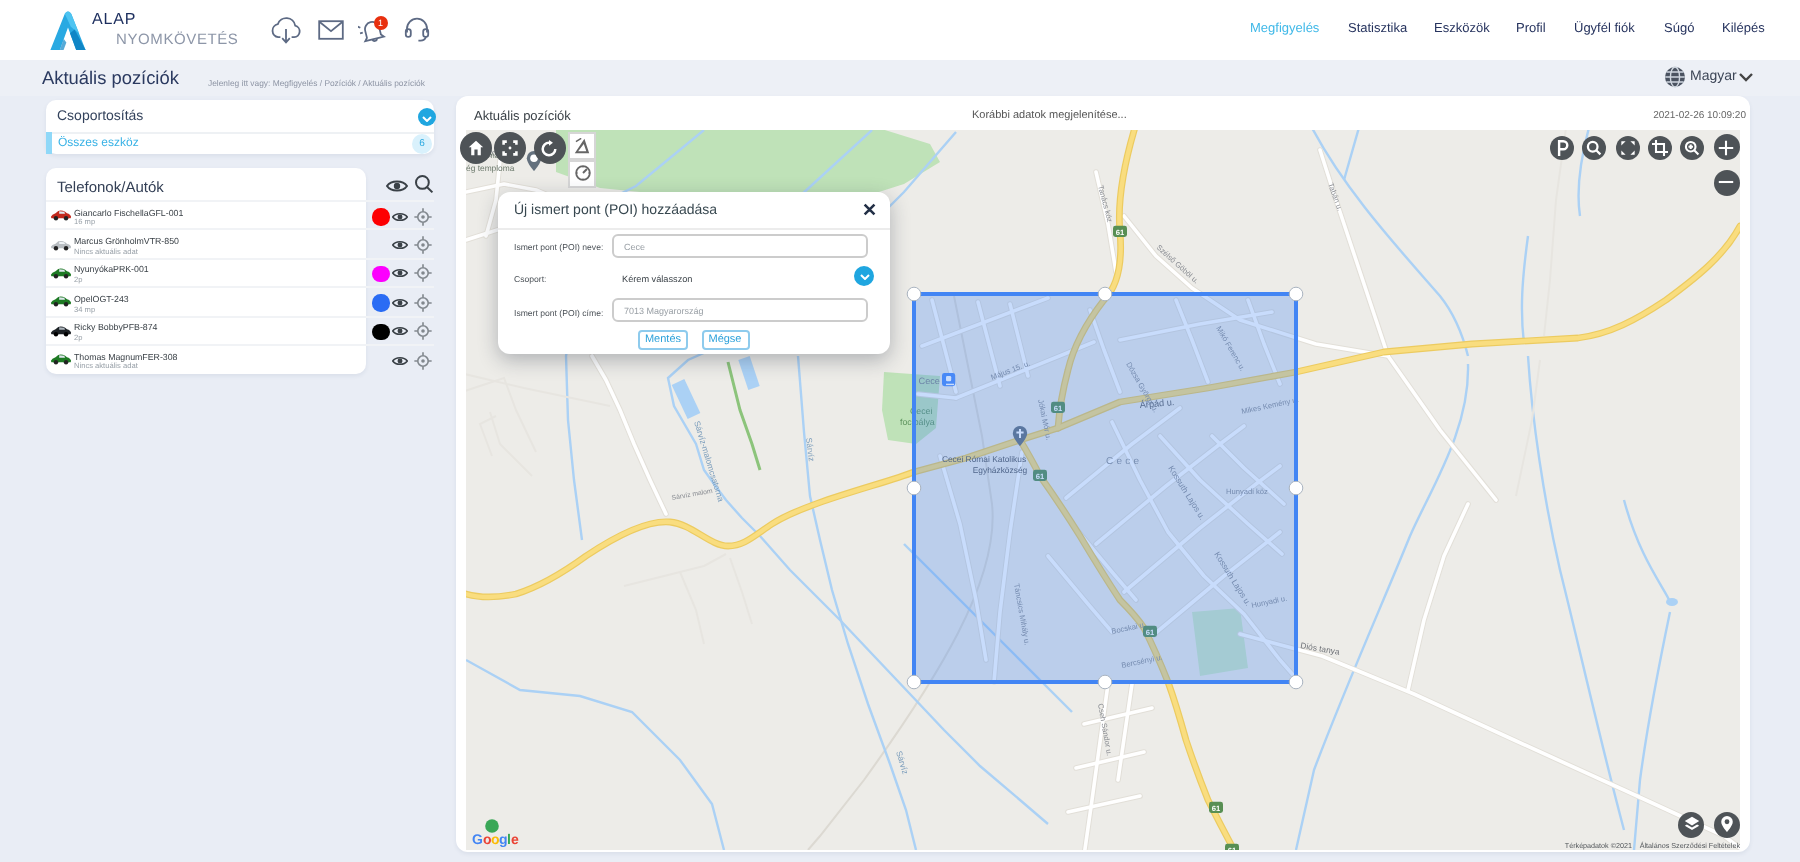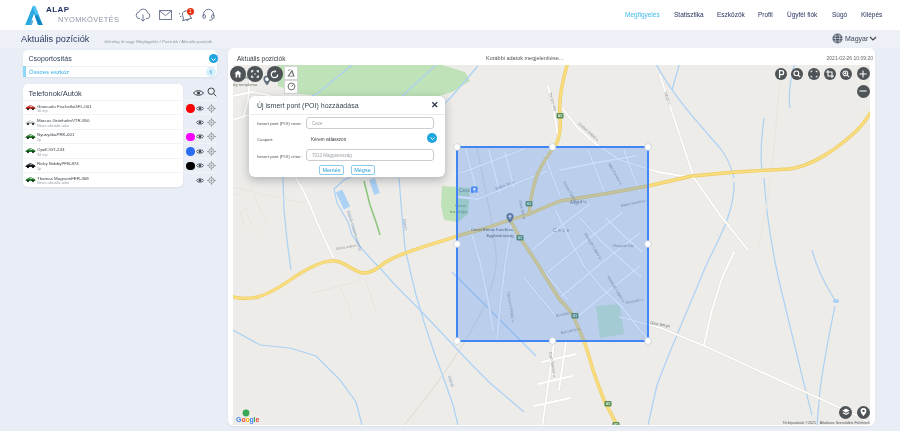--- a/index.html
+++ b/index.html
@@ -1,21 +1,21 @@
 <!DOCTYPE html>
 <html><head>
 <meta charset="utf-8">
 <style>
 *{box-sizing:border-box;margin:0;padding:0}
 html,body{width:900px;height:431px}
 body{font-family:"Liberation Sans",sans-serif;-webkit-font-smoothing:antialiased;transform:translateZ(0);background:#e9edf5;position:relative;overflow:hidden}
 .abs{position:absolute}
 
 #hdr{position:absolute;left:0;top:0;width:900px;height:30px;background:#fff}
-#brand1{position:absolute;left:46px;top:5px;font-size:8px;font-weight:bold;color:#1c2e5e;letter-spacing:.4px}
+#brand1{position:absolute;left:46px;top:5px;font-size:8px;font-weight:normal;color:#1c2e5e;letter-spacing:.4px}
 #brand2{position:absolute;left:58px;top:15px;font-size:7.5px;color:#8d96a8;letter-spacing:.3px}
 .nav{position:absolute;top:10.5px;font-size:6.5px;color:#26335e}
 
 #tbar{position:absolute;left:0;top:30px;width:900px;height:18px;background:#edf0f6}
 #h1{position:absolute;left:21px;top:34px;font-size:9.2px;font-weight:normal;color:#2b3a60;letter-spacing:0px}
 #crumb{position:absolute;left:104px;top:38.5px;font-size:4.2px;color:#8d94a4}
 #lang{position:absolute;left:845px;top:35px;font-size:7px;color:#3c4556}
 
 .card{position:absolute;background:#fff;border-radius:5px;box-shadow:0 1px 2px rgba(40,60,100,.08)}
 #c1{left:23px;top:50px;width:194px;height:27px}

